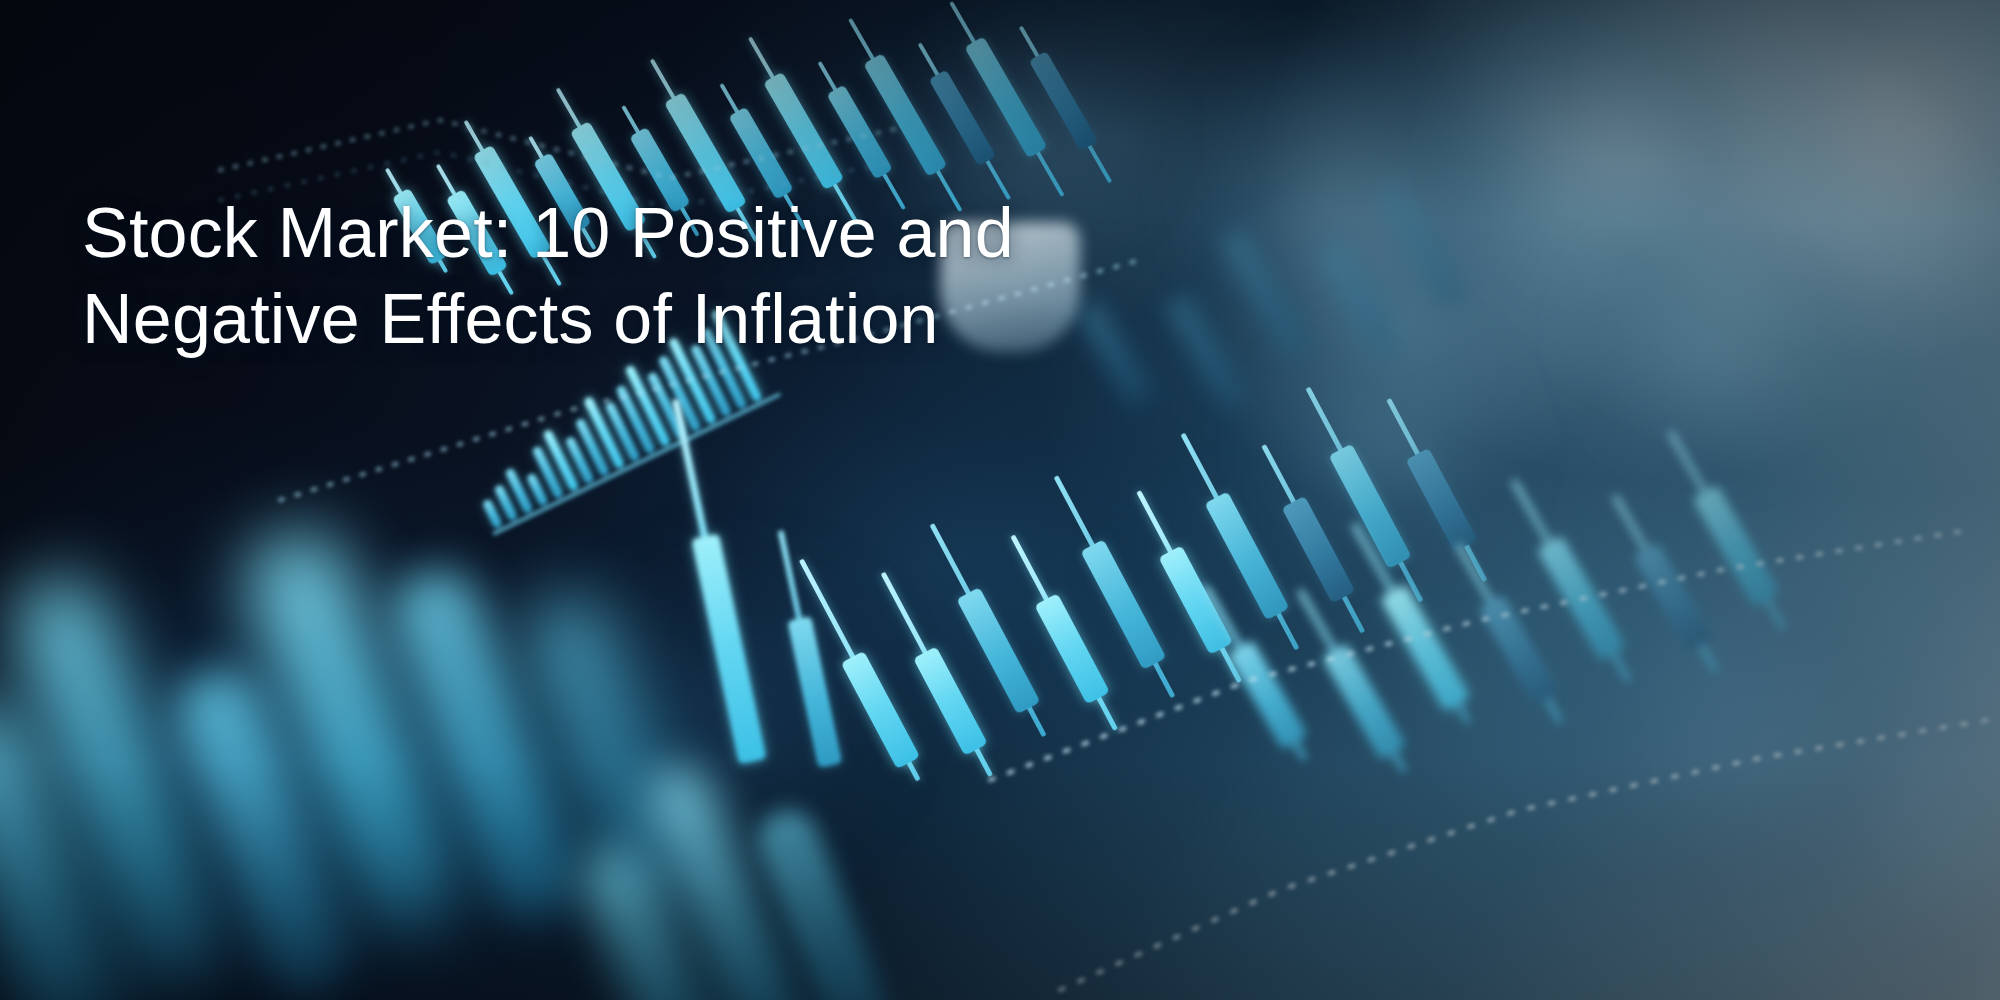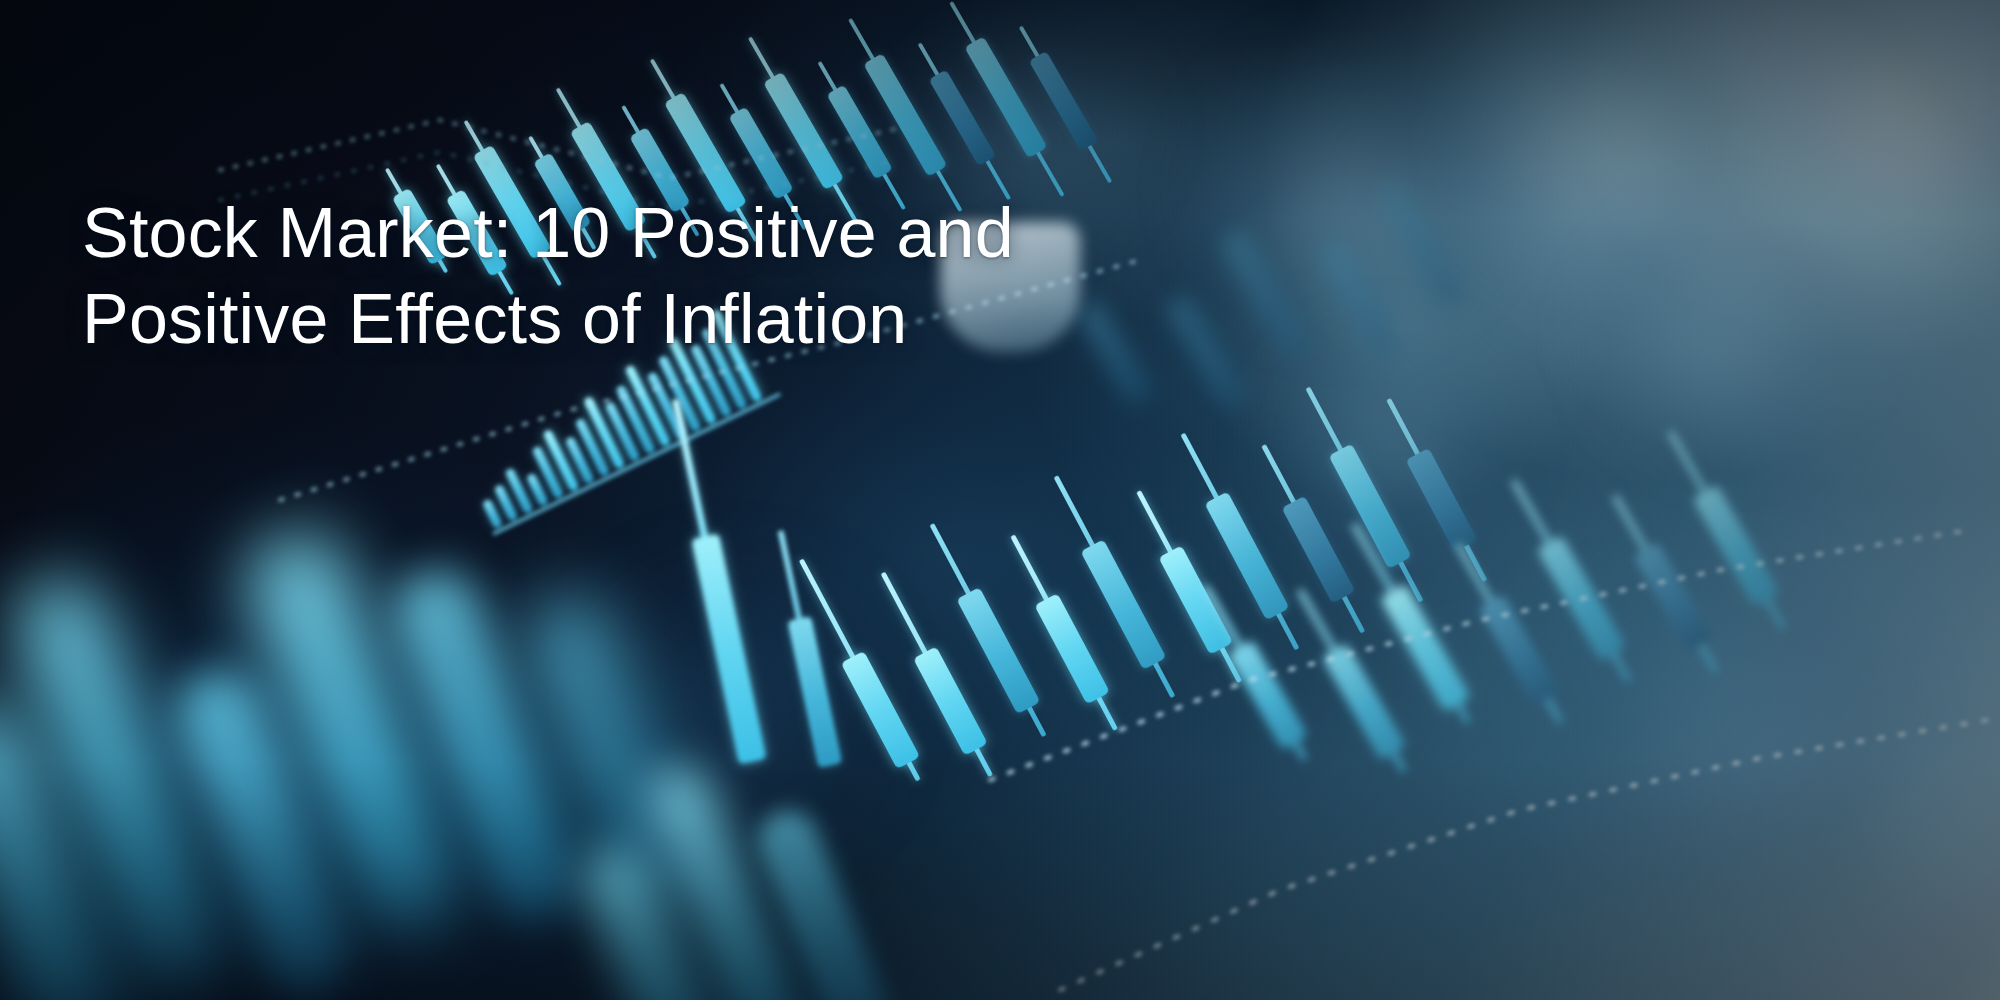--- a/index.html
+++ b/index.html
@@ -275,16 +275,16 @@
     <polyline points="40,310 260,210 500,130 740,78 980,38" fill="none" stroke="#dff3fd" stroke-width="4" stroke-dasharray="4 17" stroke-linecap="round" opacity=".85"></polyline>
   </svg>
 
   <div style="position:absolute;left:940px;top:222px;width:140px;height:130px;border-radius:18px 18px 62px 62px;background:linear-gradient(170deg,rgba(236,247,252,.78) 0%,rgba(196,226,240,.55) 60%,rgba(150,196,220,.30) 100%);filter:blur(7px);"></div>
 
   <div class="bg-vignette"></div>
   <div class="soft-sheen"></div>
 
   <div id="title-block">
     <span class="title-line">Stock Market: 10 Positive and</span>
-    <span class="title-line">Positive Effects of Inflation</span>
+    <span class="title-line">Negative Effects of Inflation</span>
   </div>
 
 </div>
 
 </body></html>

